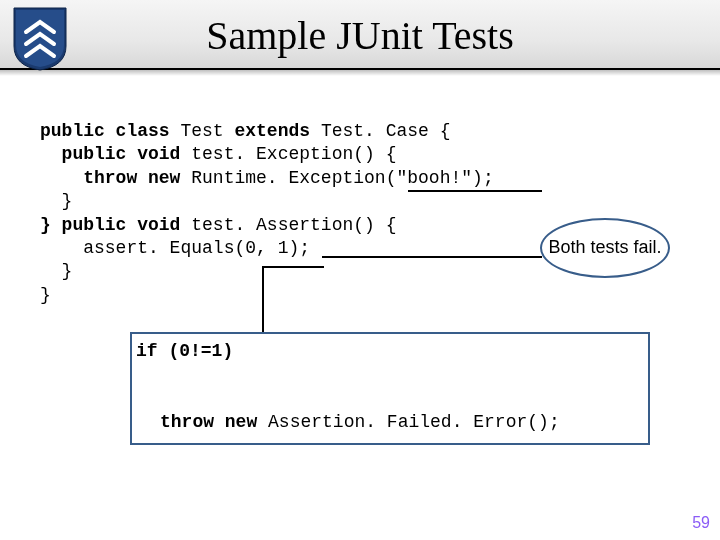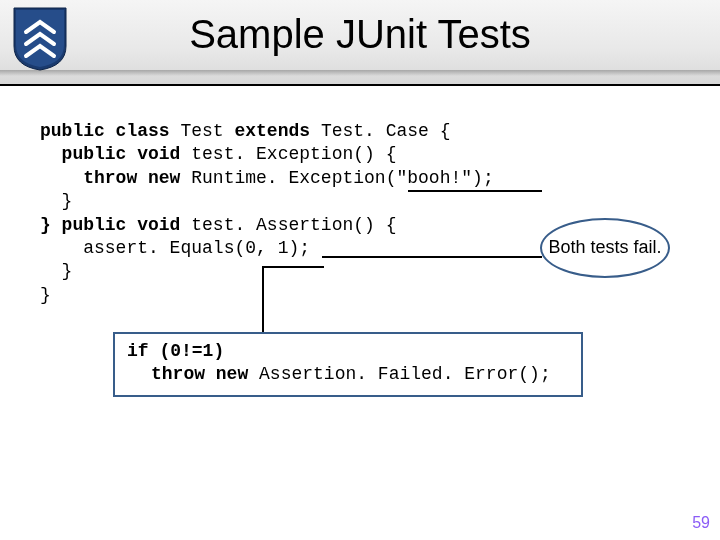--- a/index.html
+++ b/index.html
@@ -6,23 +6,24 @@
   body {
     width: 720px;
     height: 540px;
     background: #fff;
     font-family: Arial, Helvetica, sans-serif;
     position: relative;
     overflow: hidden;
   }
   .header {
     position: relative;
-    height: 86px;
+    height: 70px;
     background: linear-gradient(to bottom, #f5f5f5 0%, #e8e8e8 60%, #d8d8d8 100%);
     border-bottom: 2px solid #000;
+    font-family: Liberation Serif, serif;
   }
   .logo {
     position: absolute;
     left: 12px;
     top: 6px;
     width: 56px;
     height: 66px;
   }
   .title {
     position: absolute;
@@ -85,32 +86,32 @@
   .conn-vert {
     position: absolute;
     width: 2px;
     background: #000;
     z-index: 2;
   }
   .cv1 { left: 262px; top: 267px; height: 65px; }
   .cv1h { position:absolute; top:266px; left:262px; width:62px; height:2px; background:#000; z-index:2;}
   .explain-box {
     position: absolute;
-    left: 113px;
+    left: 130px;
     top: 332px;
-    width: 470px;
+    width: 520px;
     border: 2px solid #385d8a;
     background: #fff;
-    padding: 6px 12px 8px 12px;
+    padding: 6px 12px 8px 4px;
     font-family: "Courier New", Courier, monospace;
     font-size: 18px;
     line-height: 1.3;
     z-index: 3;
   }
-  .explain-box .l2 { padding-left: 24px; }
+  .explain-box .l2 { padding-left: 24px; margin-top: 48px; }
   .page-num {
     position: absolute;
     right: 10px;
     bottom: 8px;
     font-size: 16px;
     color: #8b5cf6;
   }
 </style>
 </head>
 <body>

